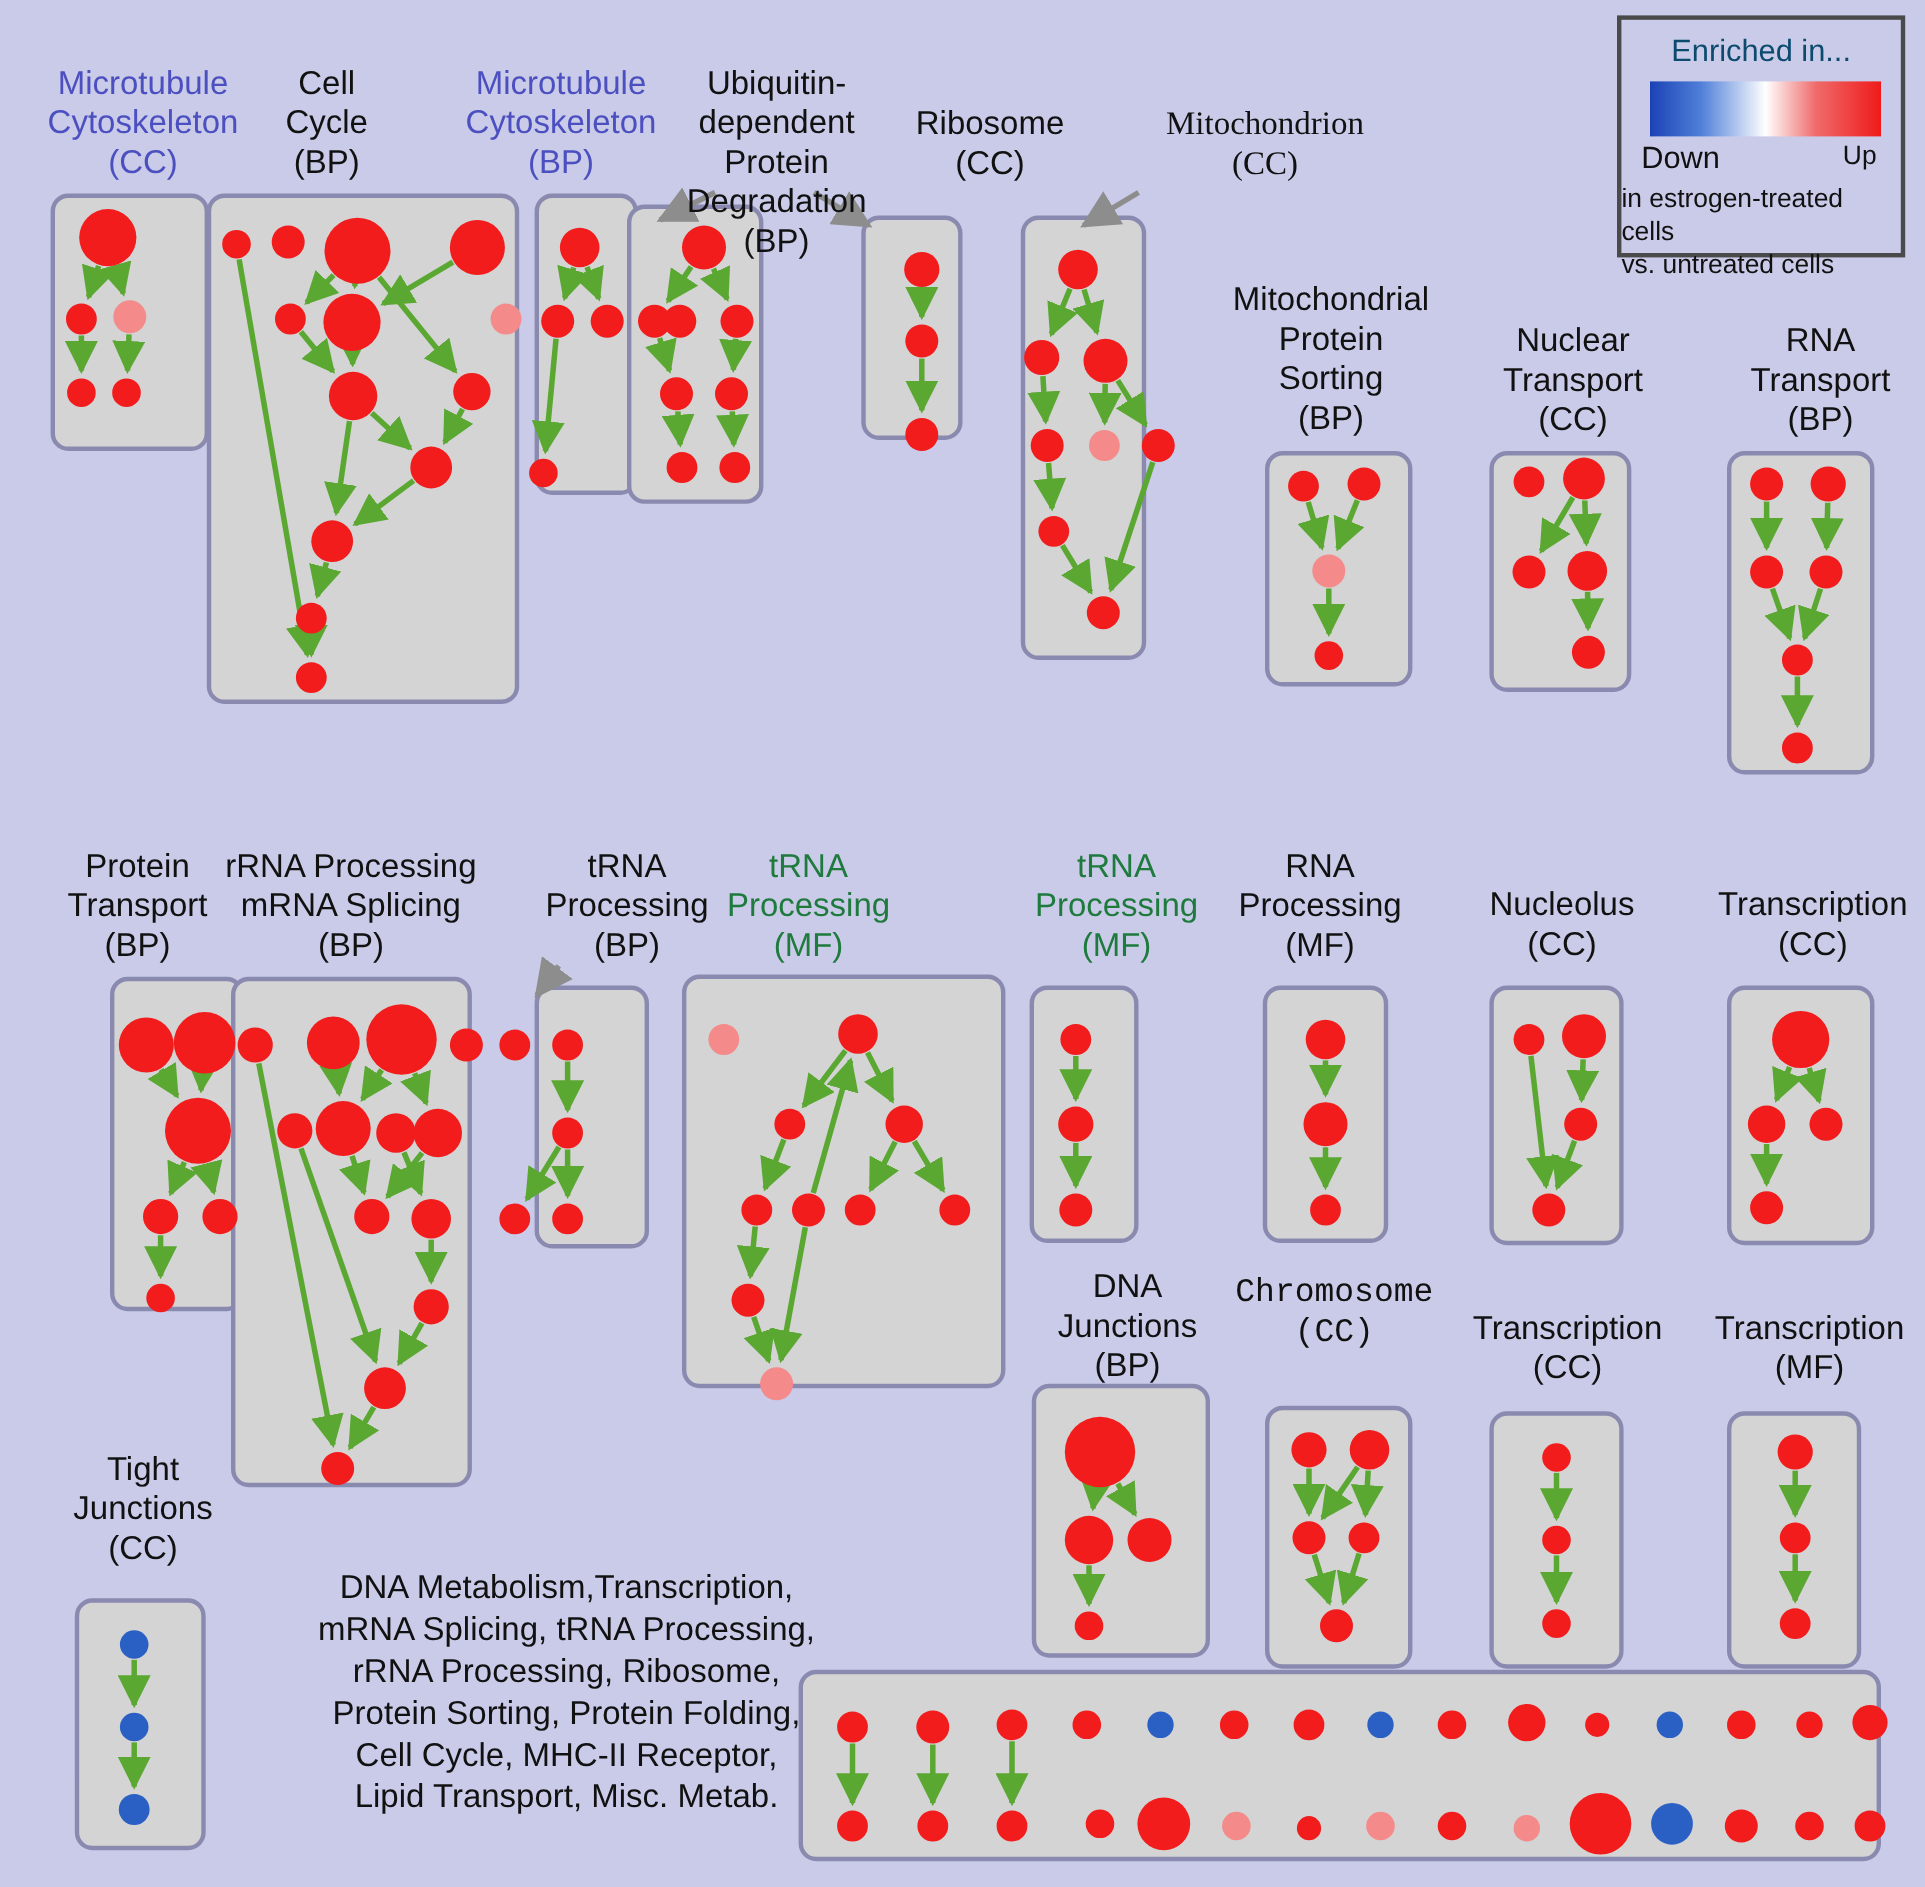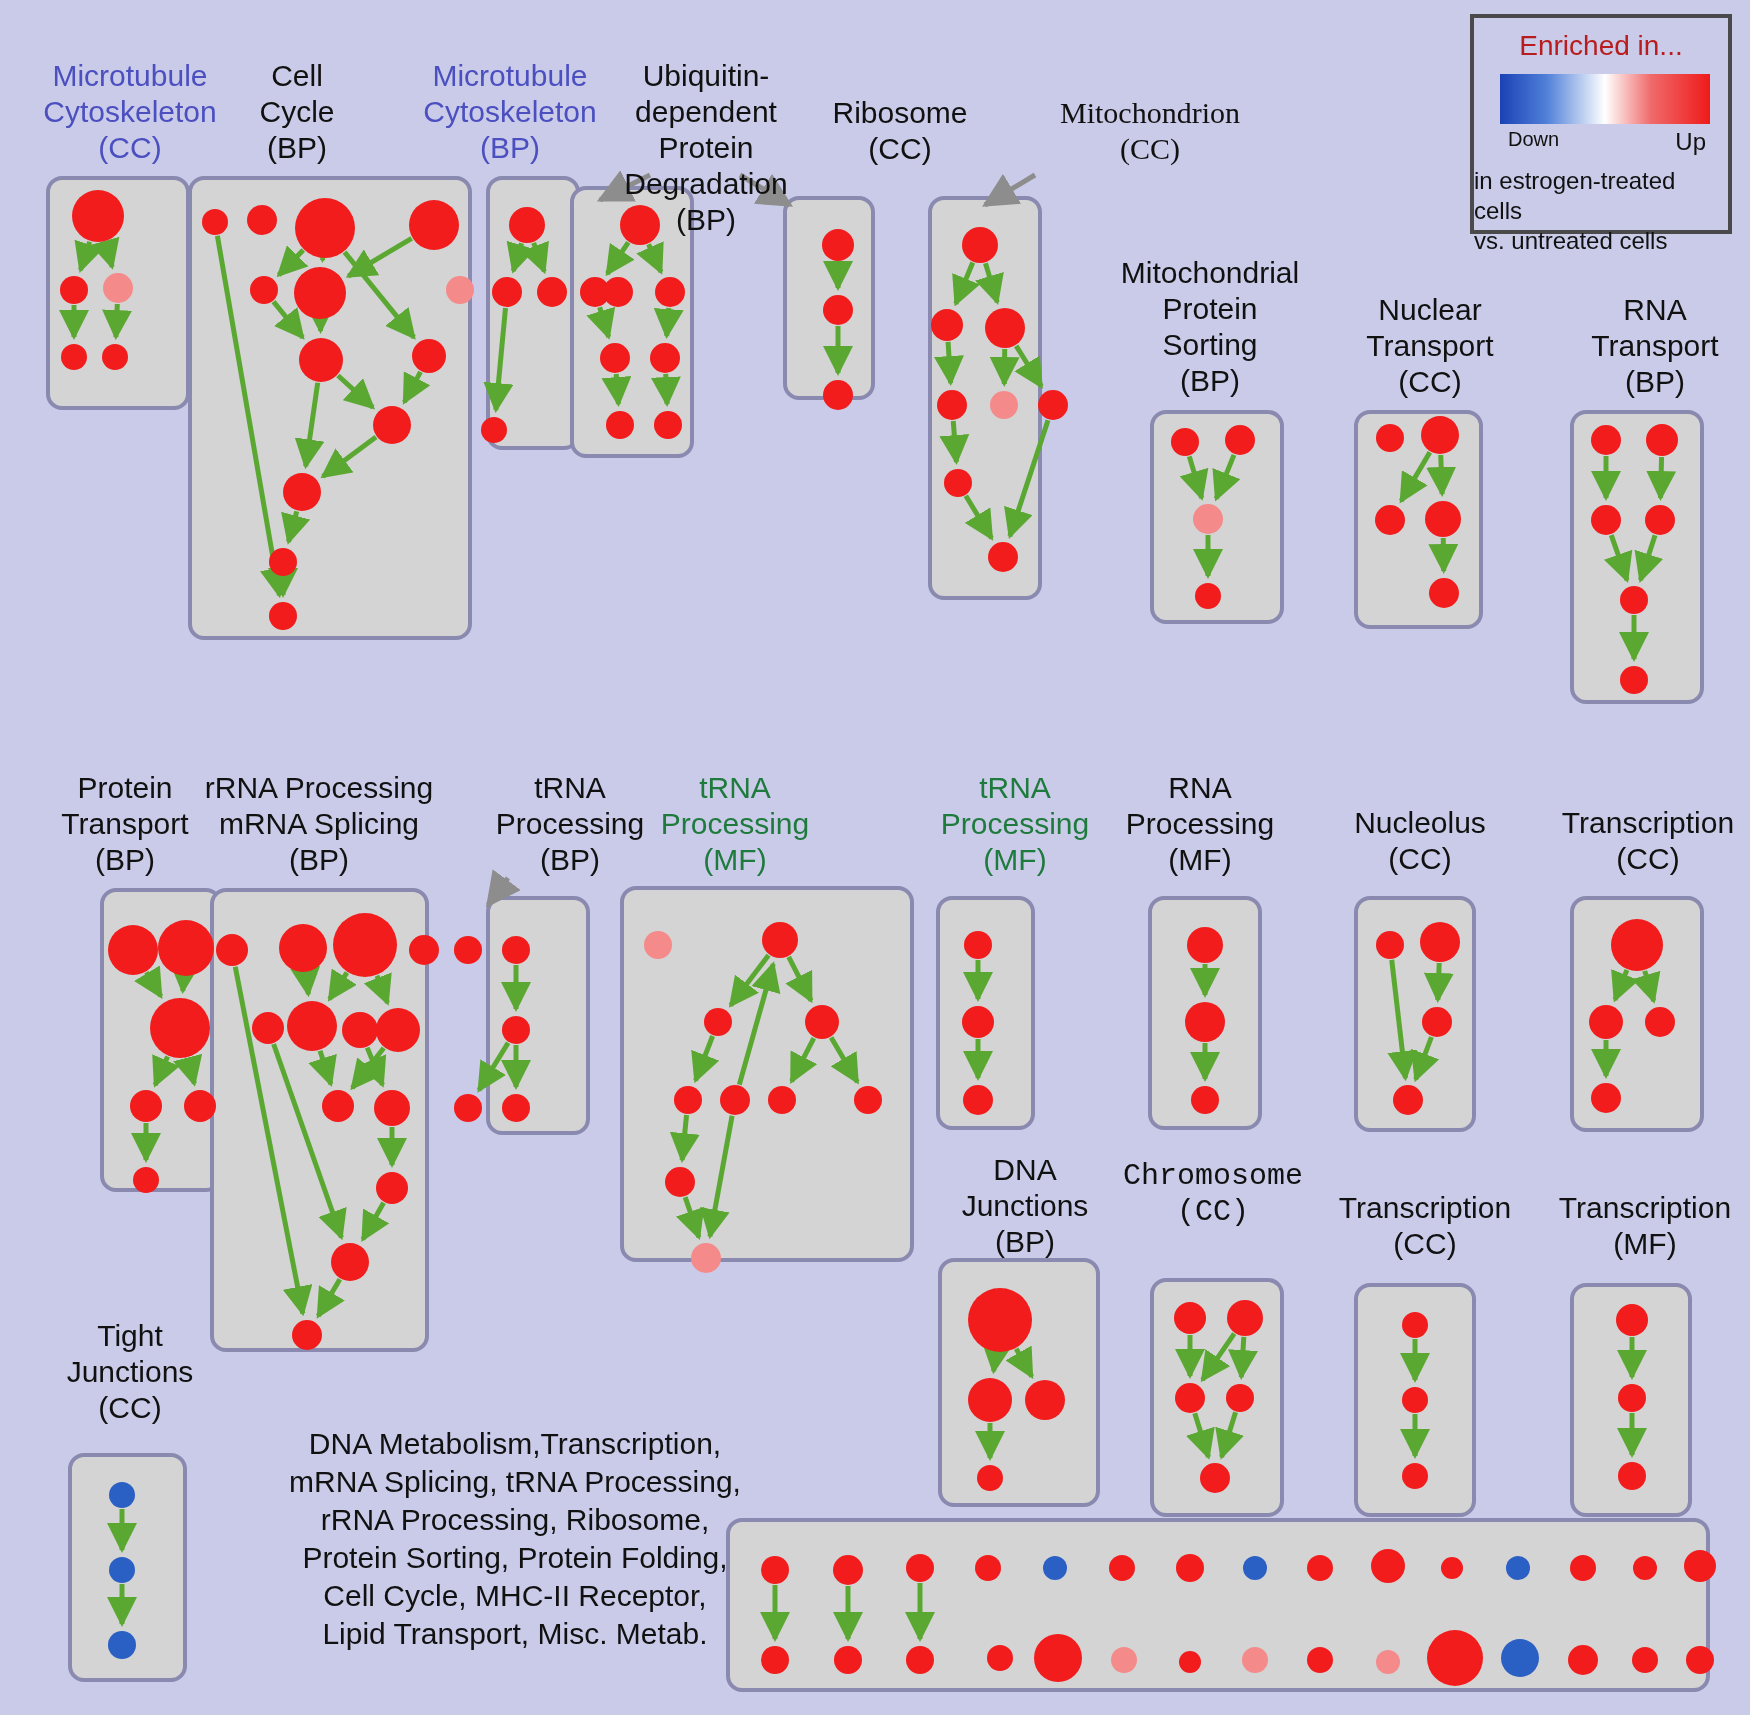--- a/index.html
+++ b/index.html
@@ -24,27 +24,27 @@
   .label.green{color:#1f7a3d;}
   .legend{
     position:absolute;
     left:1470px;top:14px;width:262px;height:220px;
     background:#c9cbe8;
     border:4px solid #4a4a4a;
     box-sizing:border-box;
   }
   .legend-title{
     position:absolute;left:0;top:12px;width:100%;
-    text-align:center;font-size:28px;color:#b91c1c;
+    text-align:center;font-size:28px;color:#0c4a6e;
   }
   .legend-bar{
     position:absolute;left:26px;top:56px;width:210px;height:50px;
     background:linear-gradient(to right,#1b42b5 0%,#4f7fd8 22%,#ffffff 50%,#f06a6a 72%,#ef1a1a 100%);
   }
-  .legend-down{position:absolute;left:34px;top:110px;font-size:20px;color:#111;}
+  .legend-down{position:absolute;left:18px;top:110px;font-size:28px;color:#111;}
   .legend-up{position:absolute;right:22px;top:110px;font-size:24px;color:#111;}
   .legend-sub{
     position:absolute;left:0;top:148px;width:100%;
     text-align:left;font-size:24px;line-height:30px;color:#111;white-space:pre-line;
   }
   .footnote{
     position:absolute;left:245px;top:1425px;width:540px;
     font-size:30px;line-height:38px;color:#111;text-align:center;white-space:pre-line;
   }
 </style>

